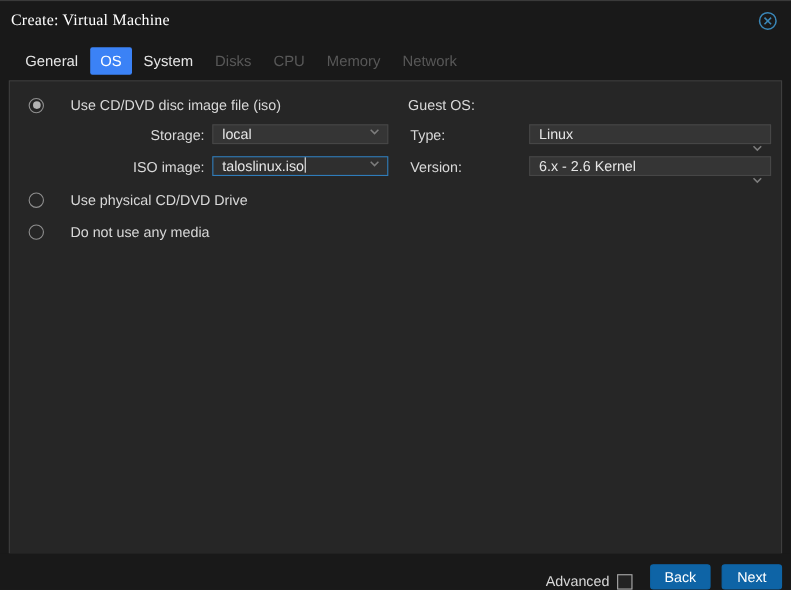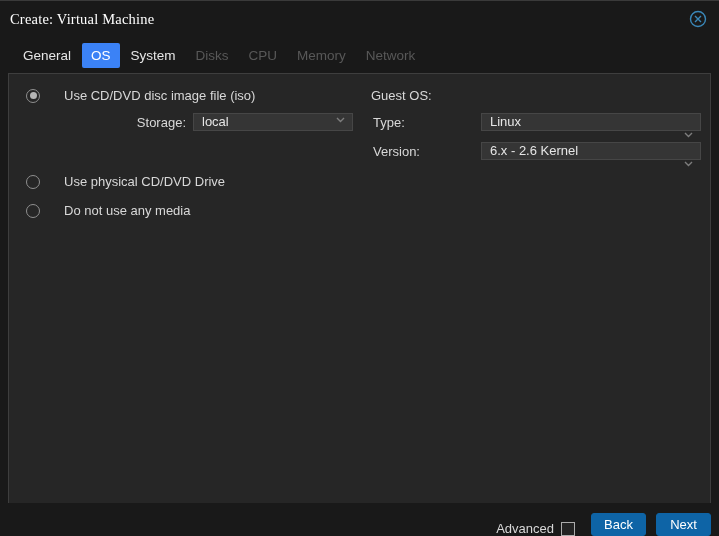--- a/index.html
+++ b/index.html
@@ -138,20 +138,32 @@
     <div class="combo fld-left">
       <span>local</span>
       <span class="chev">
         <svg width="11" height="11" viewBox="0 0 11 11">
             <path d="M2 4 L5.5 7.5 L9 4" fill="none" stroke="#7d7d7d" stroke-width="1.4"></path>
           </svg>
       </span>
     </div>
   </div>
 
+  <div class="row pos-iso">
+    <span class="field-label lbl-left">ISO image:</span>
+    <div class="combo fld-left focused">
+      <span>taloslinux.iso</span>
+        <span class="caret"></span>
+      <span class="chev">
+        <svg width="11" height="11" viewBox="0 0 11 11">
+            <path d="M2 4 L5.5 7.5 L9 4" fill="none" stroke="#7d7d7d" stroke-width="1.4"></path>
+          </svg>
+      </span>
+    </div>
+  </div>
 
   <div class="row radio-row pos-radio-phys">
     <span class="radio"></span>
     <span>Use physical CD/DVD Drive</span>
   </div>
 
   <div class="row radio-row pos-radio-none">
     <span class="radio"></span>
     <span>Do not use any media</span>
   </div>

